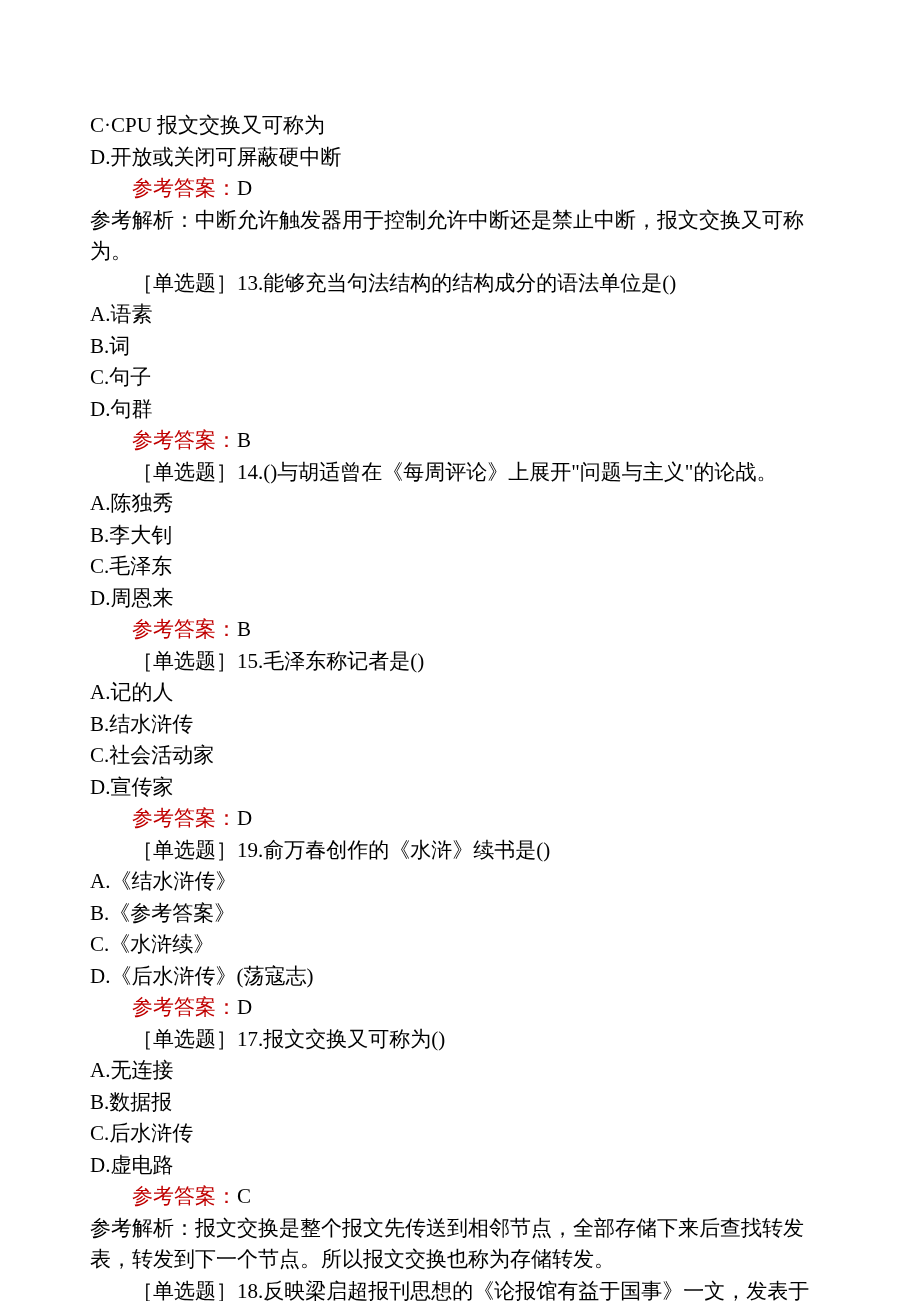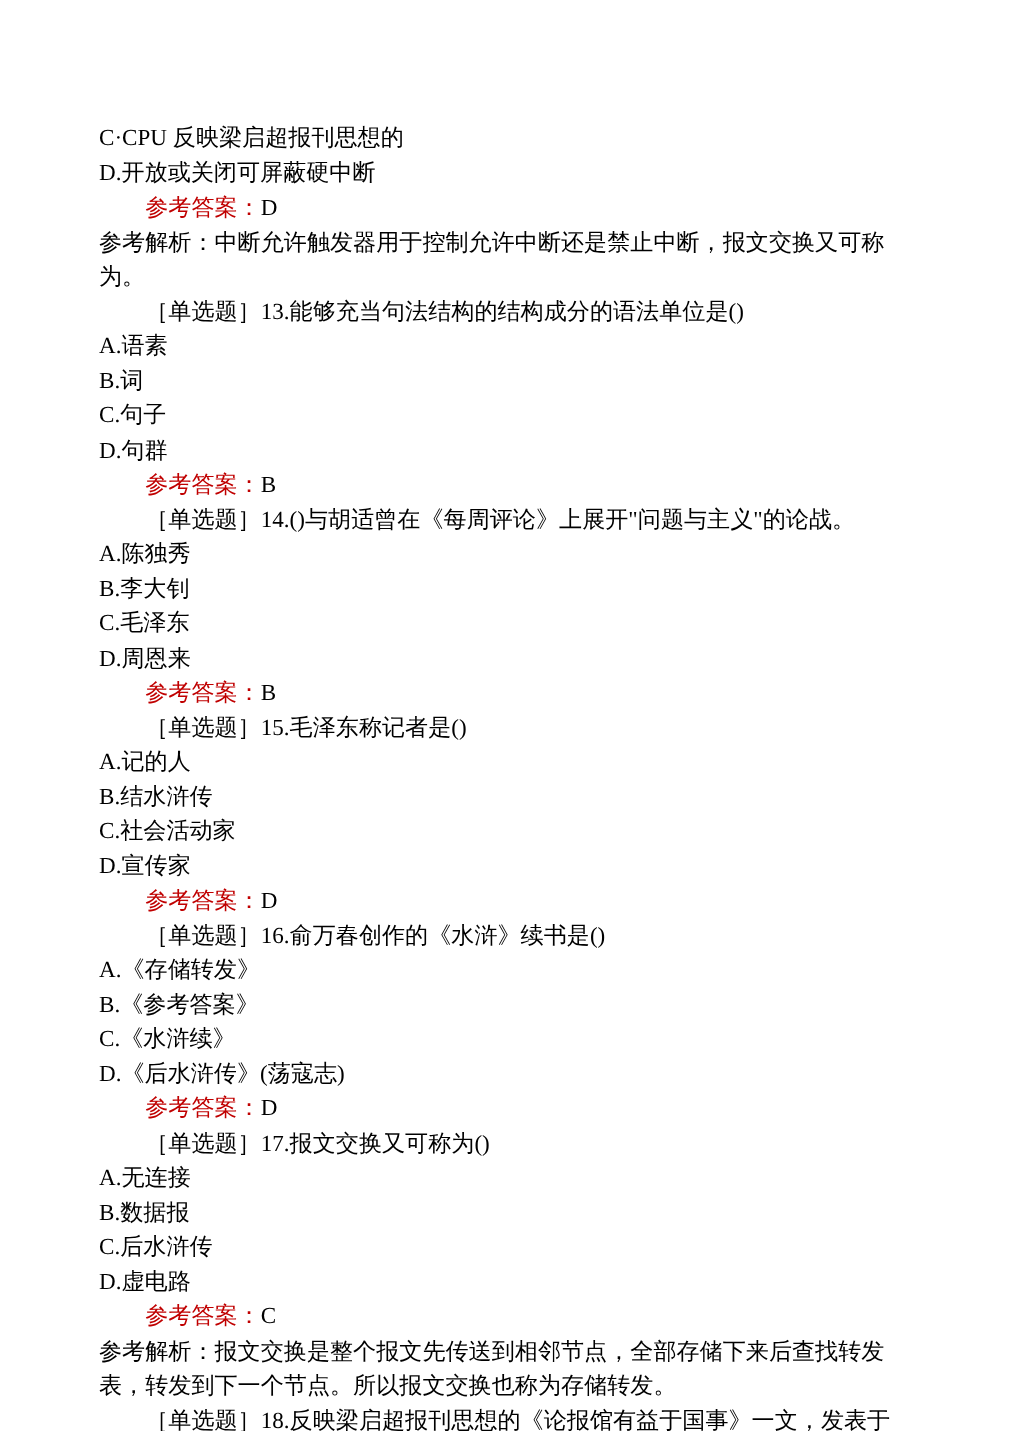--- a/index.html
+++ b/index.html
@@ -26,21 +26,21 @@
       color: #c00000;
       margin-top: 29px;
     }
     .answer-value {
       color: #000000;
     }
   </style>
 </head>
 <body>
 
-<div class="line">C·CPU 反映梁启超报刊思想的</div>
+<div class="line">C·CPU 报文交换又可称为</div>
 <div class="line">D.开放或关闭可屏蔽硬中断</div>
 <div class="line indent">
   <span class="answer-label">参考答案：</span><span class="answer-value">D</span>
 </div>
 <div class="line">参考解析：中断允许触发器用于控制允许中断还是禁止中断，报文交换又可称为。</div>
 
 <div class="line indent">［单选题］13.能够充当句法结构的结构成分的语法单位是()</div>
 <div class="line">A.语素</div>
 <div class="line">B.词</div>
 <div class="line">C.句子</div>
@@ -60,22 +60,22 @@
 
 <div class="line indent">［单选题］15.毛泽东称记者是()</div>
 <div class="line">A.记的人</div>
 <div class="line">B.结水浒传</div>
 <div class="line">C.社会活动家</div>
 <div class="line">D.宣传家</div>
 <div class="line indent">
   <span class="answer-label">参考答案：</span><span class="answer-value">D</span>
 </div>
 
-<div class="line indent">［单选题］16.俞万春创作的《水浒》续书是()</div>
-<div class="line">A.《存储转发》</div>
+<div class="line indent">［单选题］19.俞万春创作的《水浒》续书是()</div>
+<div class="line">A.《结水浒传》</div>
 <div class="line">B.《参考答案》</div>
 <div class="line">C.《水浒续》</div>
 <div class="line">D.《后水浒传》(荡寇志)</div>
 <div class="line indent">
   <span class="answer-label">参考答案：</span><span class="answer-value">D</span>
 </div>
 
 <div class="line indent">［单选题］17.报文交换又可称为()</div>
 <div class="line">A.无连接</div>
 <div class="line">B.数据报</div>

